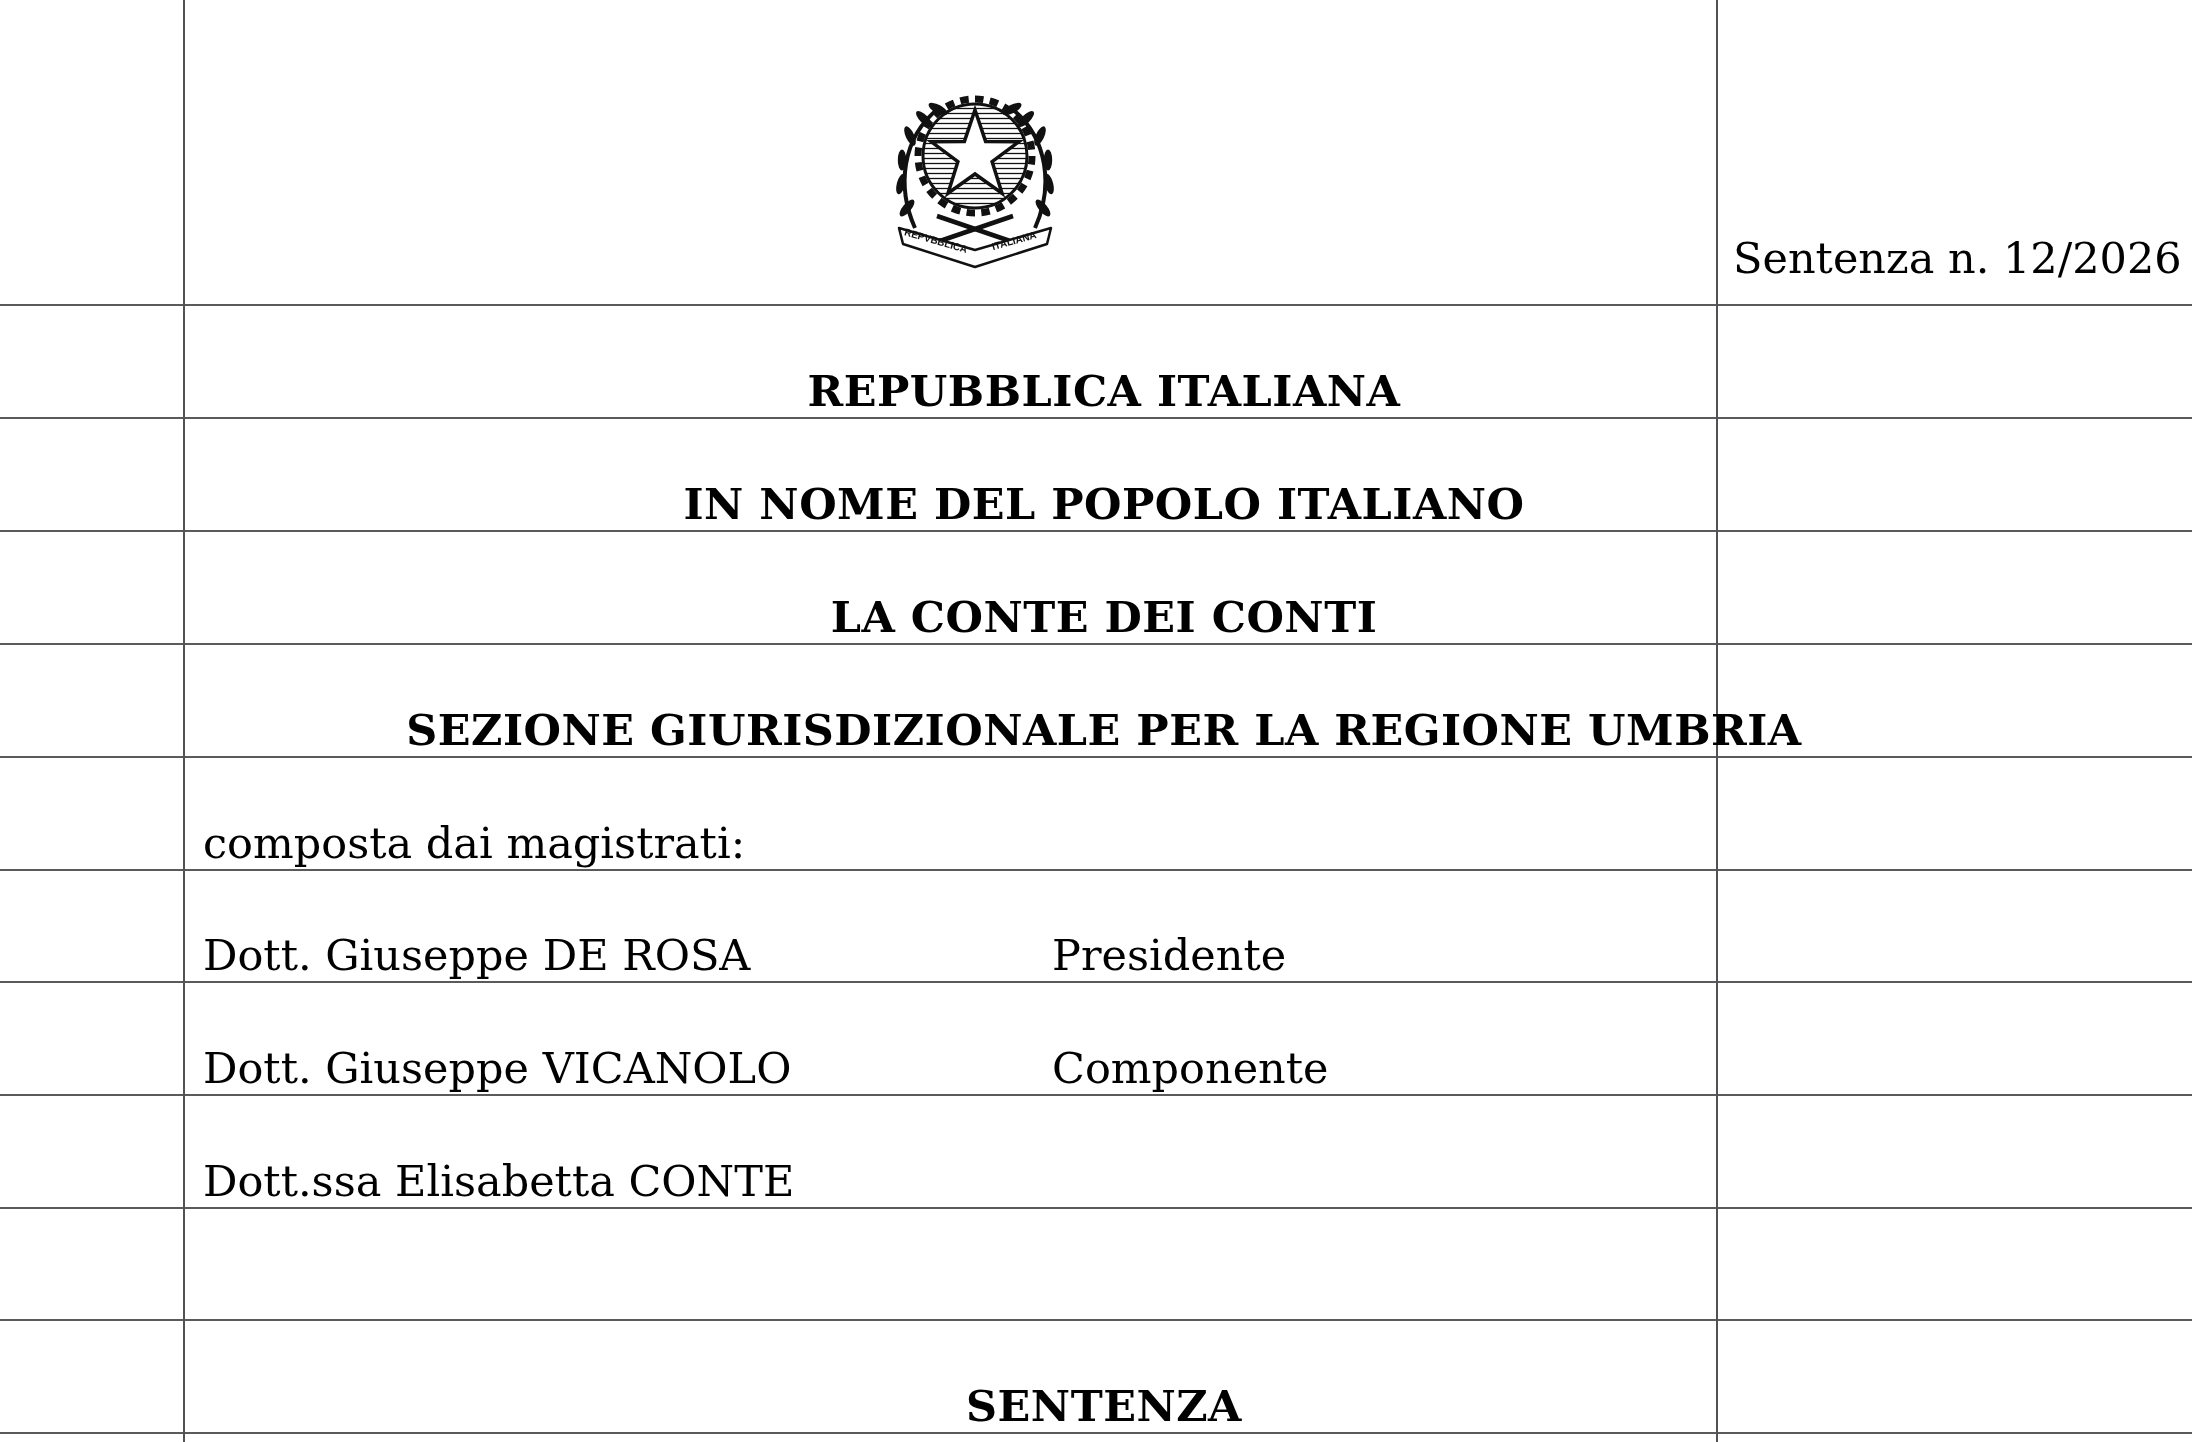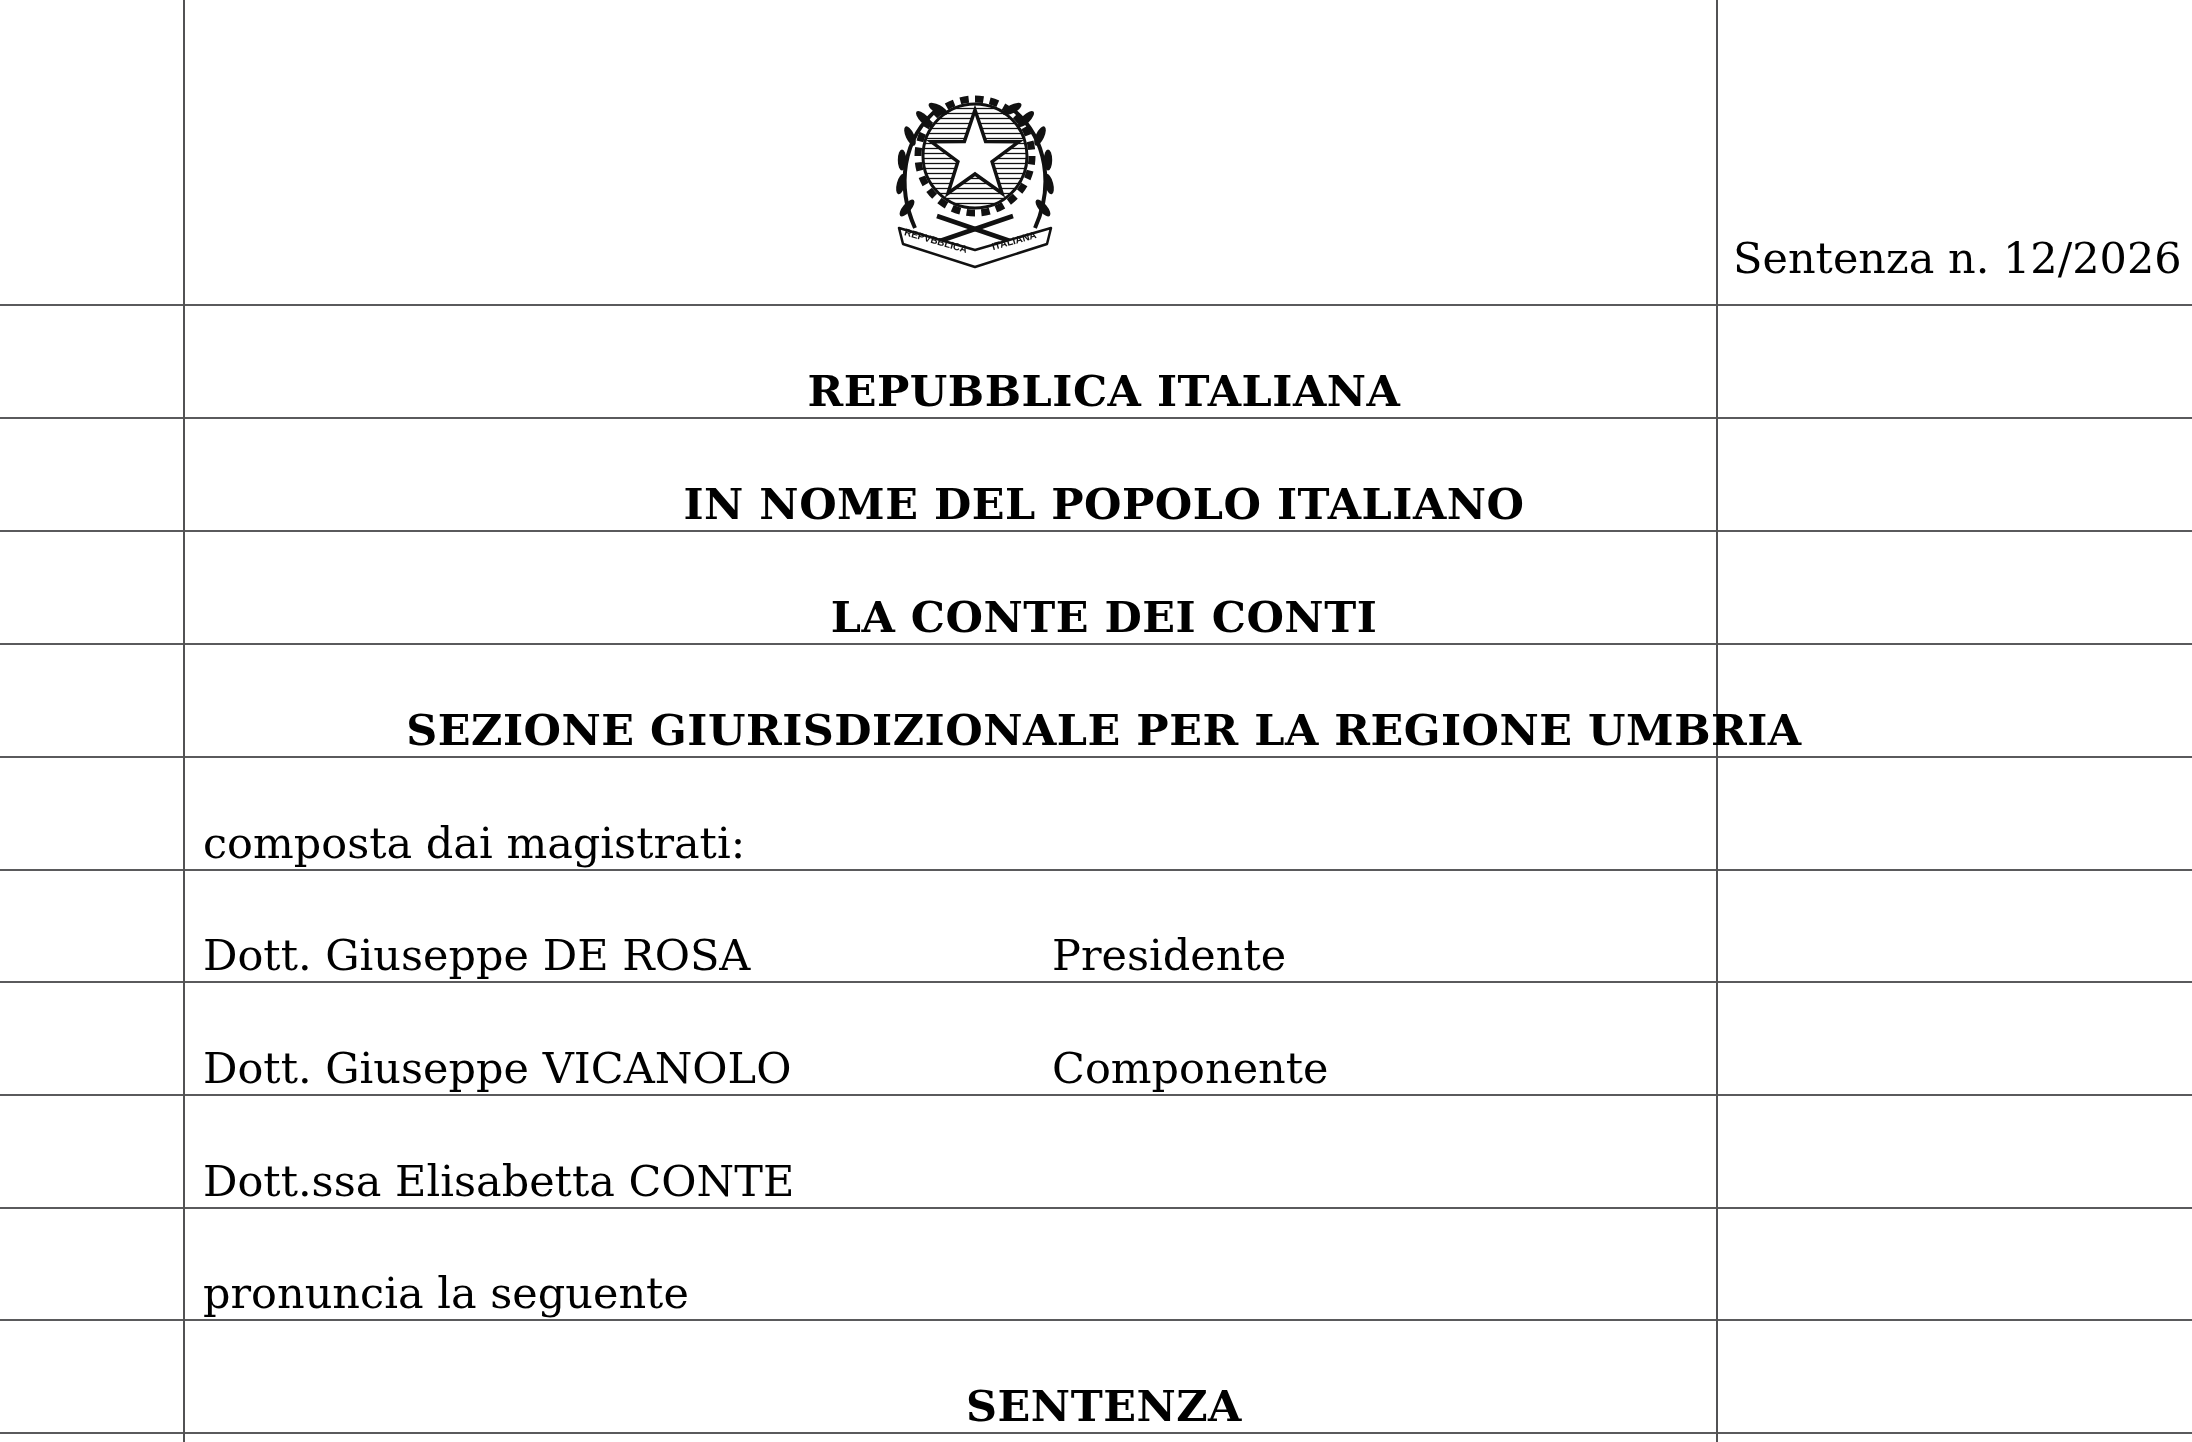--- a/index.html
+++ b/index.html
@@ -155,17 +155,16 @@
     <span class="role">Presidente</span>
   </div>
   <div class="row" style="top:981px">
     <span>Dott. Giuseppe VICANOLO</span>
     <span class="role">Componente</span>
   </div>
   <div class="row" style="top:1094px">
     <span>Dott.ssa Elisabetta CONTE</span>
   </div>
 
-  <div class="row" style="top:1206px">pronuncia la seguente</div>
 
   <div class="row center bold" style="top:1319px">SENTENZA</div>
 
 </div>
 
 </body></html>

